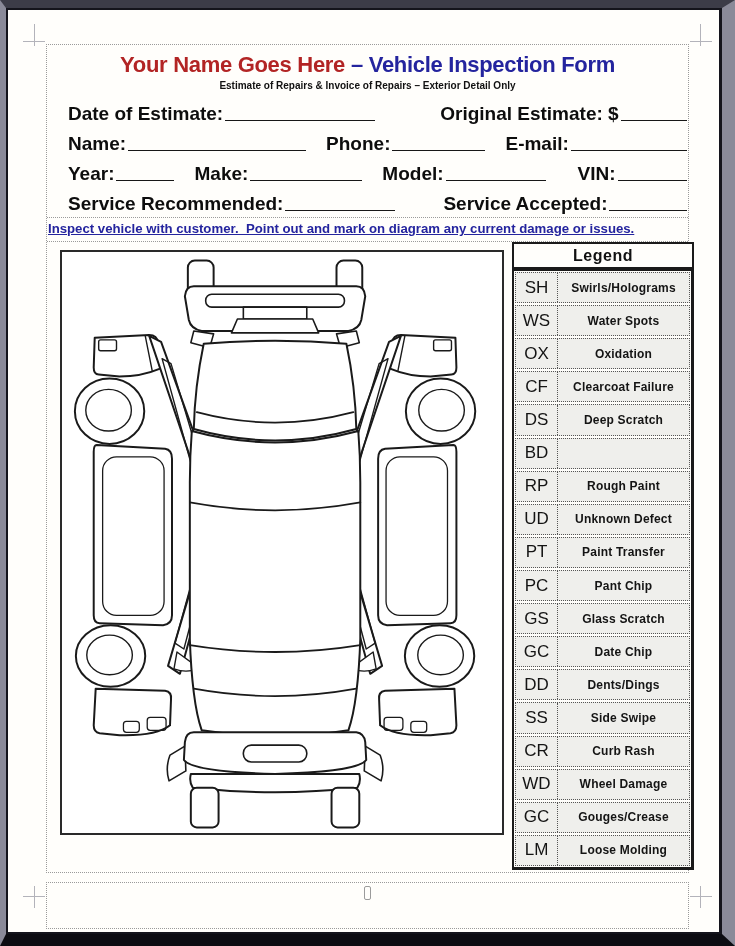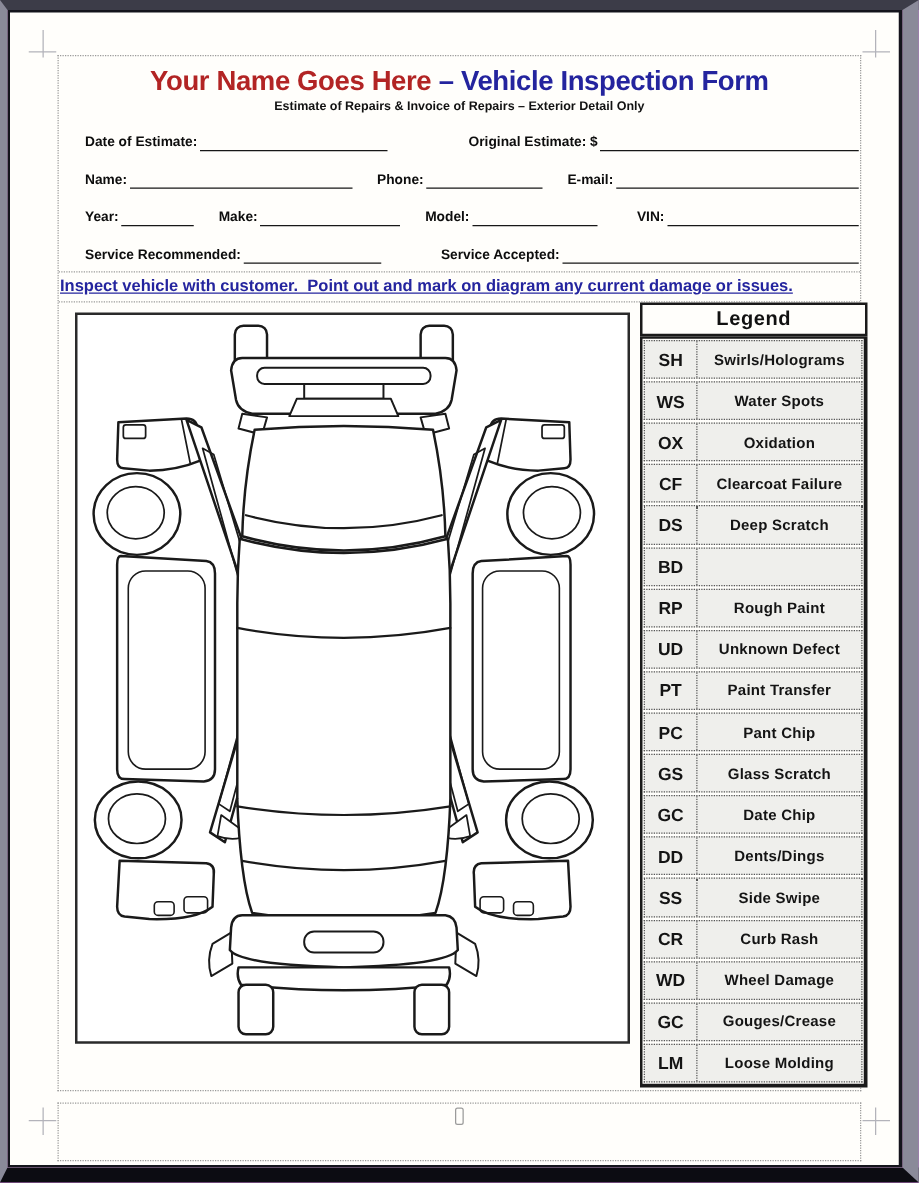--- a/index.html
+++ b/index.html
@@ -8,21 +8,21 @@
     font-family:"Liberation Sans", sans-serif;
     background:#8a8a99;
     position:relative;
   }
   .frame{
     position:absolute; inset:0;
     border-top:8px solid #3c3c48;
     border-bottom:12px solid #0c0c12;
     border-left:6px solid #8a8a99;
     border-right:13px solid #8a8a99;
-    background:#d946ef;
+    background:#fde047;
   }
   .page{
     position:absolute; inset:0;
     border:2px solid #14141c;
     border-right-width:3px;
     background:#fffefb;
     overflow:hidden;
   }
   
   .crop{ position:absolute; background:#b3b3ba; }
@@ -45,21 +45,21 @@
     white-space:nowrap;
   }
   .title-red{ color:#b22424; }
   .title-blue{ color:#24249e; margin-left:6px; }
   .subtitle{ font-size:10px; font-weight:bold; color:#111; margin-top:2px; }
 
   .frow{
     display:flex; align-items:flex-end; height:30px; padding:0 1px 6px 1px;
   }
   .frow .lbl{
-    font-weight:bold; font-size:11px; color:#0d0d0d; white-space:nowrap; line-height:14px;padding-left:20px;
+    font-weight:bold; font-size:19px; color:#0d0d0d; white-space:nowrap; line-height:14px;padding-left:20px;
   }
   .line{
     border-bottom:1.5px solid #171717; height:10px; margin-left:2px;
   }
   .w150{ width:150px; } .w180{ width:178px; } .w95{ width:93px; }
   .w62{ width:58px; } .w118{ width:112px; } .w105{ width:100px; } .w115{ width:110px; }
   .gap45{ width:45px; } .gap30{ width:28px; } .gap12{ width:12px; }
   .grow{ flex:1 1 auto; }
 
   .instruction{
@@ -89,21 +89,21 @@
     background:#fffefb; height:601px;
     display:flex; flex-direction:column; padding:1px; gap:2px;
   }
   .legend-row{
     flex:1 1 auto; display:flex; background:#efefec;
     border:1px dotted #555; align-items:stretch;
   }
   .legend-row .code{
     width:42px; flex:none; border-right:1px dotted #555;
     display:flex; align-items:center; justify-content:center;
-    font-size:14px; font-weight:bold; color:#141414;
+    font-size:17px; font-weight:normal; color:#141414;
   }
   .legend-row .lab{
     flex:1; display:flex; align-items:center; justify-content:center;
     font-size:12px; font-weight:bold; color:#141414; letter-spacing:0.2px;
     text-align:center;
   }
 
   .footer-box{
     border:1px dotted #9a9a9a; height:47px; margin-top:9px; position:relative;
   }

